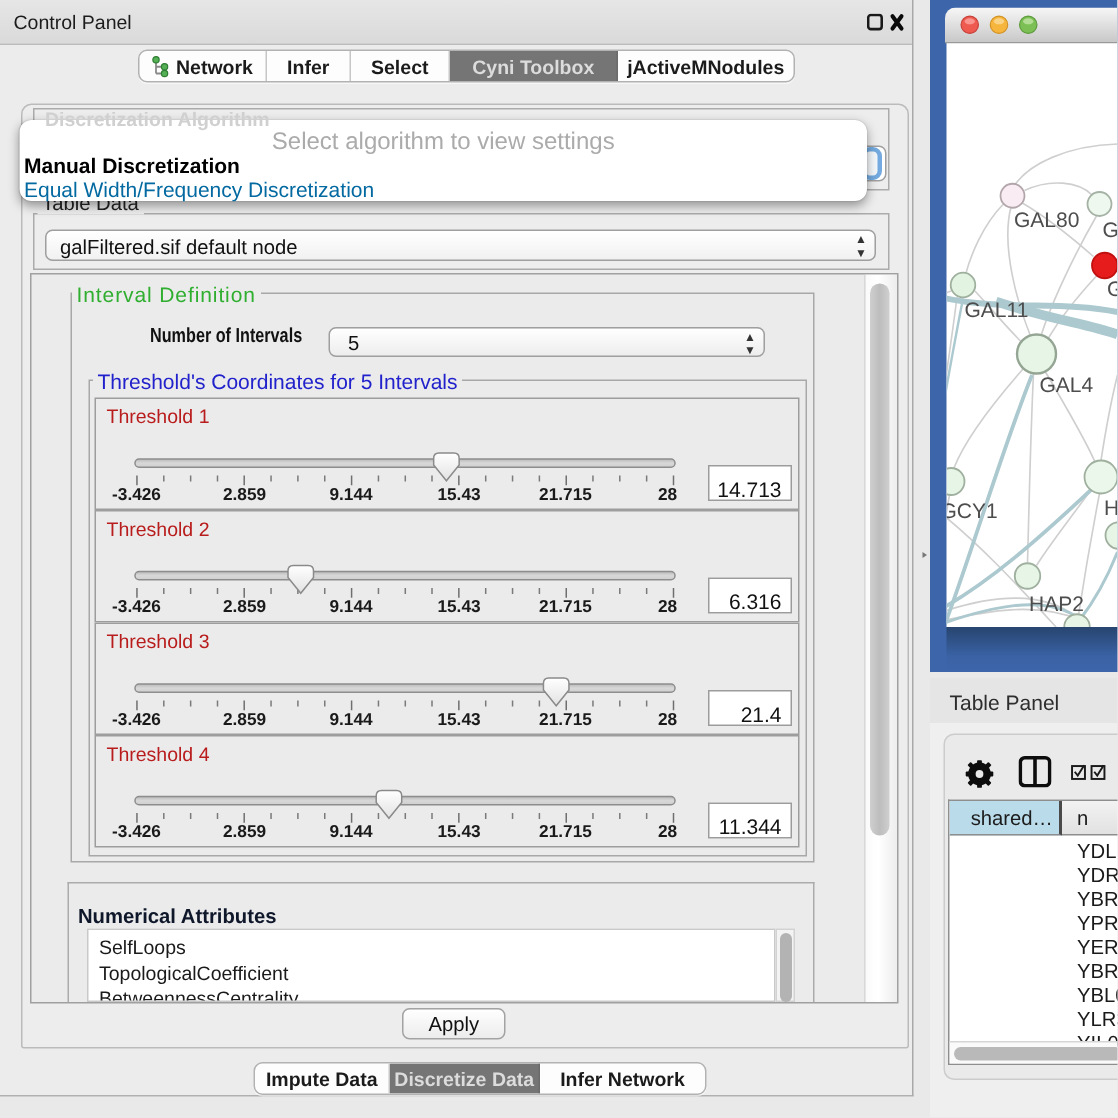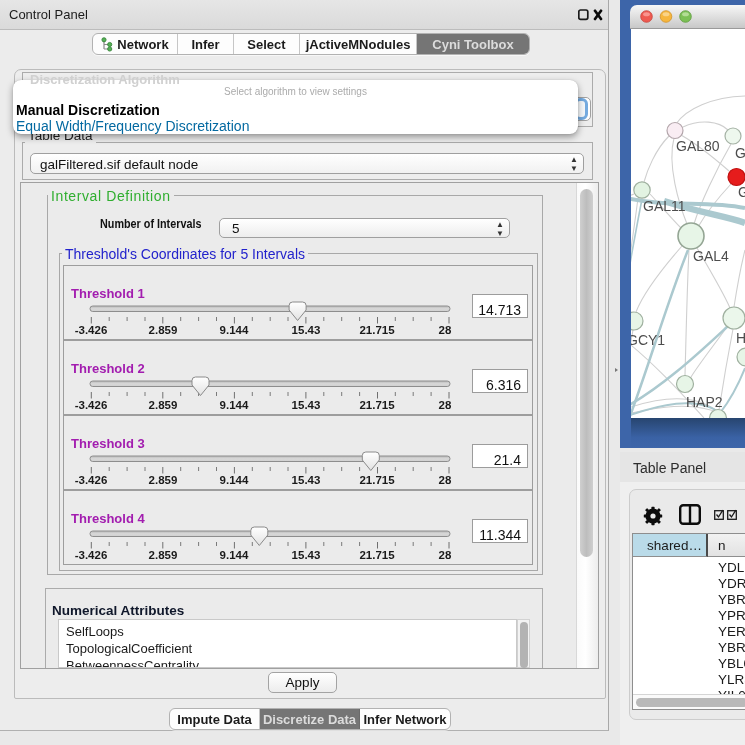--- a/index.html
+++ b/index.html
@@ -20,22 +20,22 @@
   .gtitle{position:absolute;font-size:14px;background:#ededed;padding:0 3px;white-space:nowrap;}
   
   .combo{position:absolute;background:linear-gradient(#ffffff,#f1f1f1);border:1px solid #9f9f9f;border-radius:5px;box-sizing:border-box;font-size:13.5px;color:#111;}
   .combo .txt{position:absolute;left:9px;top:2.5px;}
   .combo .arr{position:absolute;right:5px;top:1px;font-size:8px;color:#333;line-height:9px;letter-spacing:0;}
   
   #spane{position:absolute;left:5px;top:112px;width:579px;height:487px;border:1px solid #a0a0a0;background:#ebebeb;box-sizing:border-box;overflow:hidden;}
   #vsb{position:absolute;right:0px;top:0px;width:21px;height:485px;background:linear-gradient(90deg,#fafafa,#ffffff 40%,#ededed);border-left:1px solid #d8d8d8;}
   #vsb .th{position:absolute;left:3px;top:6px;width:13px;height:368px;background:linear-gradient(90deg,#cfcfcf,#bdbdbd 50%,#cfcfcf);border-radius:7px;}
   .tpanel{position:absolute;left:42px;width:470px;height:75px;background:#ebebeb;border:1px solid #9d9d9d;box-sizing:border-box;}
-  .tpanel .lab{position:absolute;left:7px;top:20px;font-weight:700;font-size:13px;color:#a21caf;}
-  .tfield{position:absolute;left:408px;top:28px;width:56px;height:24px;background:#fff;border:1px solid #9c9c9c;box-sizing:border-box;font-size:14px;color:#111;text-align:right;line-height:31px;padding-right:6px;}
+  .tpanel .lab{position:absolute;left:7px;top:4px;font-weight:400;font-size:13px;color:#b91c1c;}
+  .tfield{position:absolute;left:408px;top:44px;width:56px;height:24px;background:#fff;border:1px solid #9c9c9c;box-sizing:border-box;font-size:14px;color:#111;text-align:right;line-height:31px;padding-right:6px;}
   .ticklabels{position:absolute;top:58px;left:0;width:470px;font-size:11.5px;font-weight:700;color:#1a1a1a;}
   .ticklabels span{position:absolute;transform:translateX(-50%);}
 </style>
 </head>
 <body>
 <div id="cp">
   <div id="cp-title">
       <span class="t">Control Panel</span>
     <svg class="abs" style="right:4px;top:9px" width="26" height="12" viewBox="0 0 26 12">
       <rect x="0.8" y="1" width="9" height="9.4" rx="1.8" fill="none" stroke="#1a1a1a" stroke-width="1.7"></rect>
@@ -45,22 +45,22 @@
   <div class="seg" style="left:92px;top:33px;height:22px;">
     <div class="it" style="width:85px;">
       <svg width="12" height="15" viewBox="0 0 12 15" style="margin-right:4px;">
         <path d="M3 3 L3 12 M3 7.5 L8.5 7.5 M3 12 L8.5 12" stroke="#8a8a8a" stroke-width="1.2" fill="none"></path>
         <circle cx="3" cy="2.8" r="2.1" fill="#55b055" stroke="#2e7d32" stroke-width="0.8"></circle>
         <circle cx="8.7" cy="7.5" r="2.1" fill="#55b055" stroke="#2e7d32" stroke-width="0.8"></circle>
         <circle cx="8.7" cy="12" r="2.1" fill="#55b055" stroke="#2e7d32" stroke-width="0.8"></circle>
       </svg>Network</div>
     <div class="it" style="width:56px;">Infer</div>
     <div class="it" style="width:66px;">Select</div>
+    <div class="it sel" style="width:112px;">Cyni Toolbox</div>
     <div class="it" style="width:117px;">jActiveMNodules</div>
-    <div class="it sel" style="width:112px;">Cyni Toolbox</div>
   </div>
   <div id="panel">
     <div class="gbox" style="left:7px;top:2px;width:571px;height:55px;"></div>
     <div class="gbox" style="left:7px;top:72px;width:571px;height:38px;"></div>
     <div class="gtitle" style="left:10px;top:58px;color:#222;font-size:13.5px;">Table Data</div>
     <div class="combo" style="left:15px;top:83px;width:554px;height:21px;">
       <span class="txt">galFiltered.sif default node</span>
       <span class="arr">▲<br>▼</span>
     </div>
     <div id="spane">
@@ -244,30 +244,30 @@
       </div>
       <div id="vsb">
           <div class="th"></div>
         </div>
     </div>
     <div class="abs" style="left:253px;top:602px;width:69px;height:21px;background:linear-gradient(#ffffff,#ececec);border:1px solid #a3a3a3;border-radius:5px;box-sizing:border-box;text-align:center;font-size:13.5px;color:#111;line-height:19px;">Apply</div>
   </div>
   <div class="seg" style="left:169px;top:708px;height:22px;">
     <div class="it" style="width:90px;">Impute Data</div>
     <div class="it sel" style="width:100px;">Discretize Data</div>
-    <div class="it" style="width:90px;">Infer Network</div>
+    <div class="it" style="width:110px;">Infer Network</div>
   </div>
 </div>
 
 <div class="abs" style="left:550px;top:97px;width:41px;height:24px;background:#fff;border:1px solid #a0a0a0;border-radius:5px;box-sizing:border-box;"></div>
 <div class="abs" style="left:574px;top:98px;width:14px;height:22px;border:3.5px solid #74aadf;border-radius:6px;box-sizing:border-box;background:#f5f8fb;"></div>
 
 <div class="abs" style="left:13px;top:80px;width:565px;height:54px;background:#ffffff;border-radius:8px;box-shadow:0 3px 7px rgba(0,0,0,0.38),0 0 1px rgba(0,0,0,0.25);"></div>
 <div class="abs" style="left:30px;top:72px;font-size:13px;font-weight:700;color:#d0d0d0;">Discretization Algorithm</div>
-<div class="abs" style="left:13px;top:86px;width:565px;text-align:center;font-size:10px;color:#ababab;">Select algorithm to view settings</div>
+<div class="abs" style="left:13px;top:86px;width:565px;text-align:center;font-size:16px;color:#ababab;">Select algorithm to view settings</div>
 <div class="abs" style="left:16px;top:102px;font-size:14px;font-weight:700;color:#000;">Manual Discretization</div>
 <div class="abs" style="left:16px;top:118px;font-size:14px;color:#0369a1;">Equal Width/Frequency Discretization</div>
 
 <div class="abs" style="left:614.5px;top:368px;width:0;height:0;border-top:2.5px solid transparent;border-bottom:2.5px solid transparent;border-left:3.5px solid #777;"></div>
 
 <div class="abs" style="left:620px;top:0;width:125px;height:448px;background:#3d65a9;"></div>
 <div class="abs" style="left:631px;top:28px;width:114px;height:390px;background:#ffffff;overflow:hidden;">
   <svg width="114" height="390" viewBox="631 28 114 390">
     <g fill="none" stroke="#cfcfcf" stroke-width="1.1">
       <path d="M745 96 C712 97 686 109 676 124"></path>

